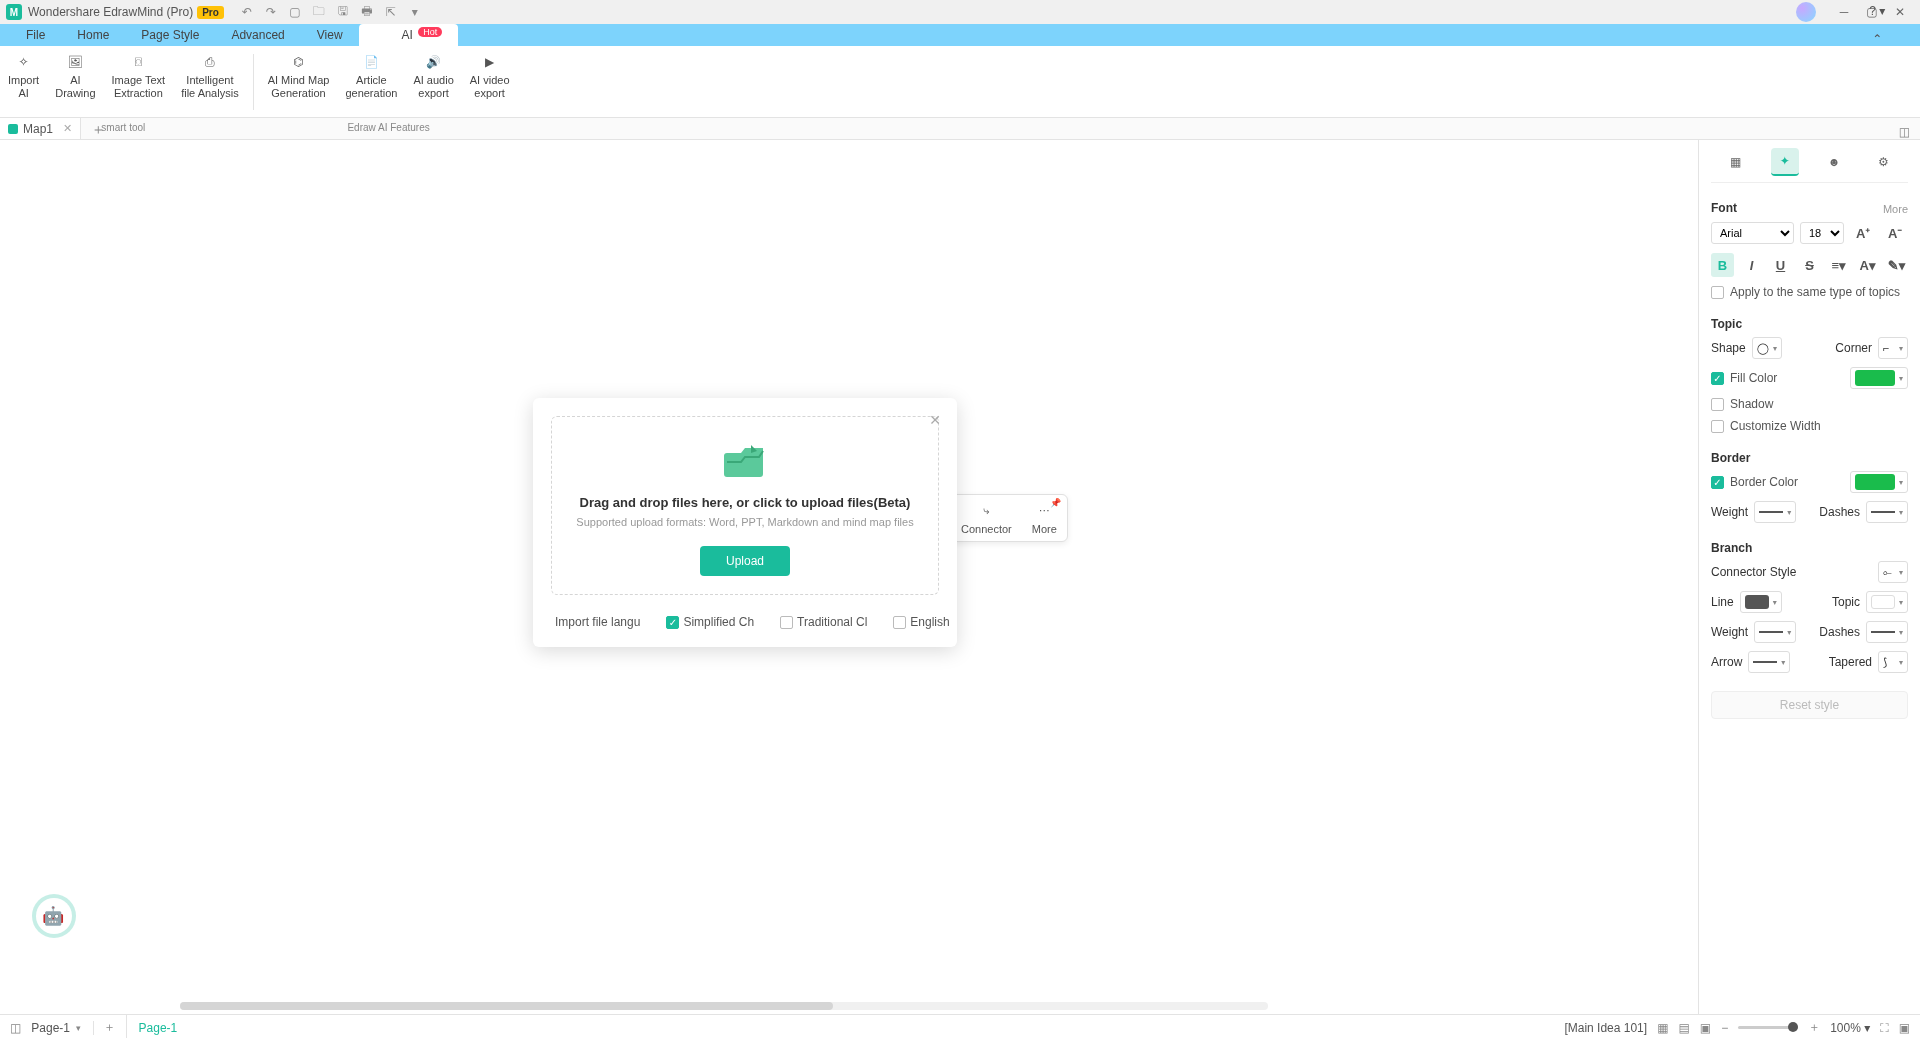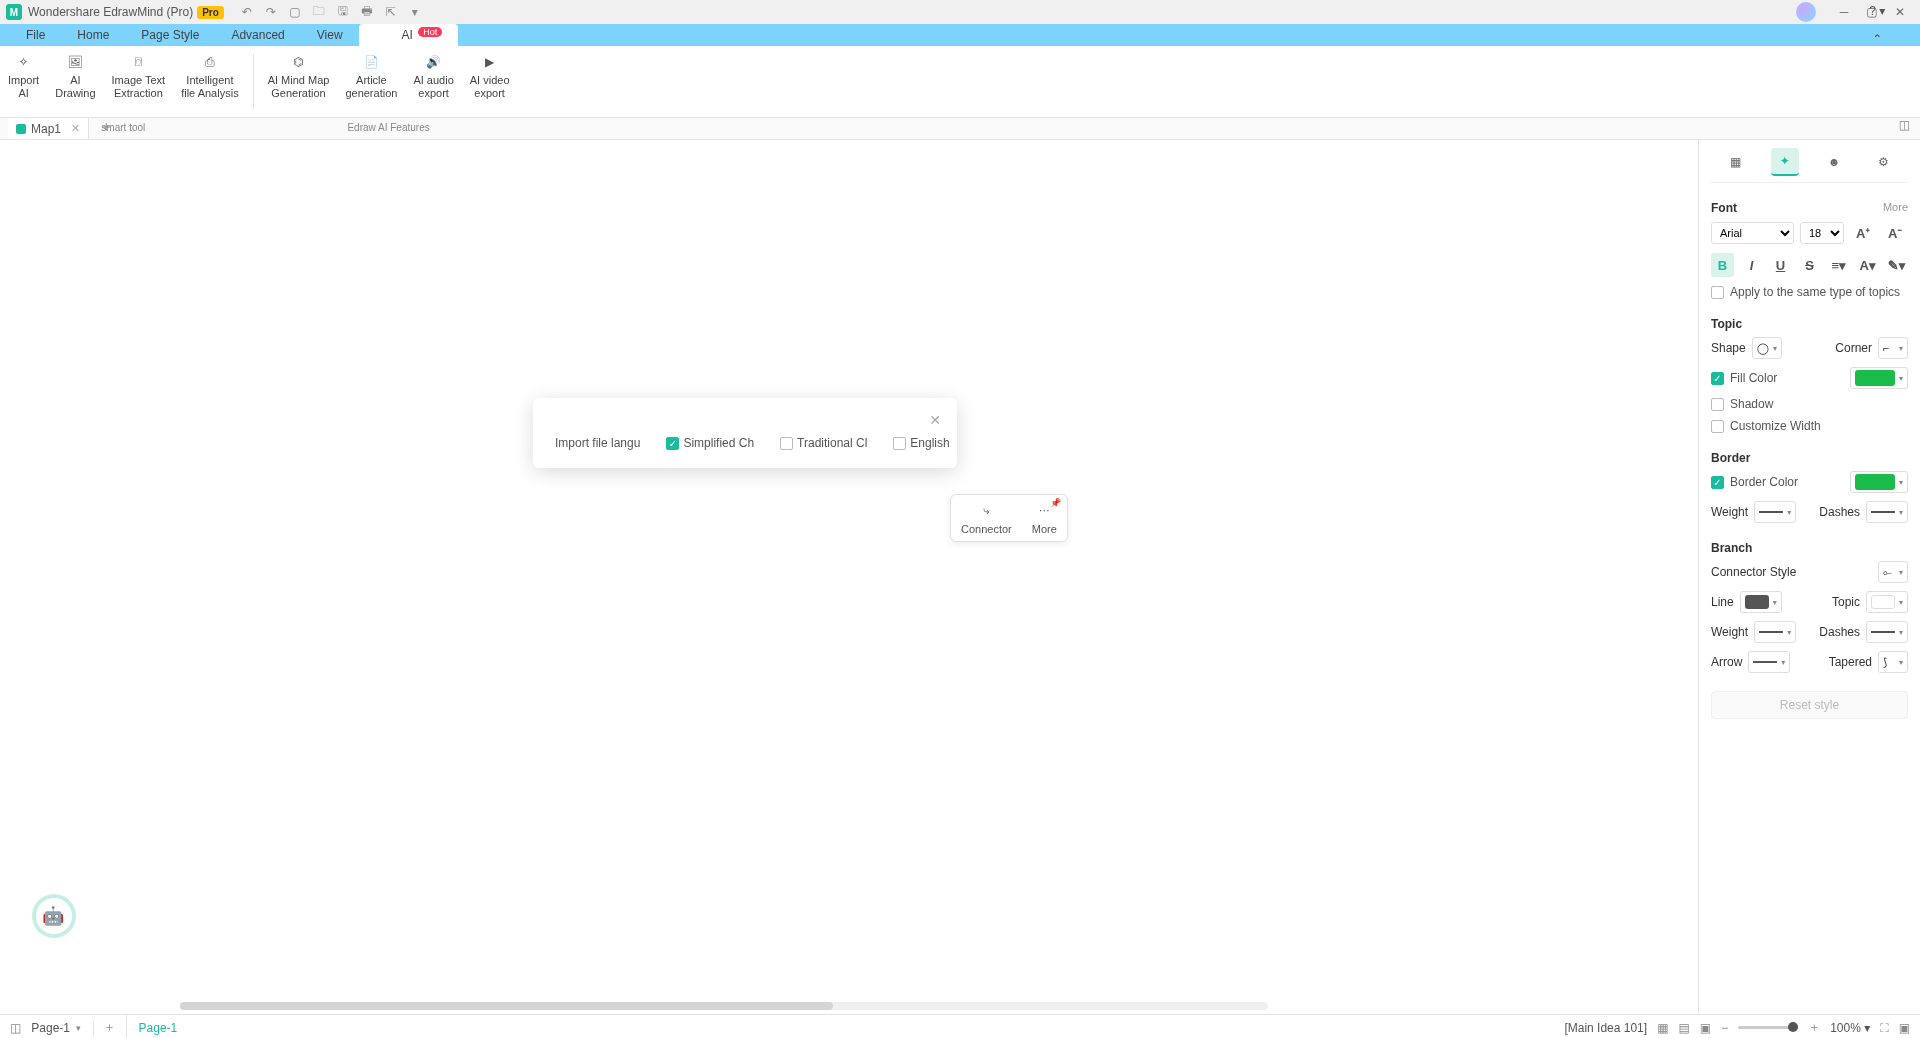--- a/index.html
+++ b/index.html
@@ -27,21 +27,21 @@
 .ribbon { height: 72px; background: #fff; border-bottom: 1px solid #e3e3e3; display: flex; align-items: flex-start; padding-top: 4px; }
 .ribbon .group { display: flex; flex-direction: column; align-items: center; }
 .ribbon .tools { display: flex; }
 .ribbon .tool { display: flex; flex-direction: column; align-items: center; padding: 2px 8px; text-align: center; }
 .ribbon .tool .ic { width: 20px; height: 20px; margin-bottom: 2px; color: #555; display:flex;align-items:center;justify-content:center;}
 .ribbon .tool .lbl { font-size: 11px; color: #444; line-height: 1.2; white-space: pre; }
 .ribbon .group-label { font-size: 10px; color: #888; margin-top: 20px; }
 .ribbon .sep { width: 1px; background: #e3e3e3; height: 56px; margin: 4px 6px; }
 
 
-.tabs { height: 22px; border-bottom: 1px solid #e3e3e3; display: flex; align-items: flex-start; padding-left: 8px; background:#fafafa; }
+.tabs { height: 22px; border-bottom: 1px solid #e3e3e3; display: flex; align-items: flex-end; padding-left: 0; background:#fafafa; }
 .tabs .tab { display: flex; align-items: center; padding: 2px 8px; font-size: 12px; color: #555; background:#fff; border-right:1px solid #e3e3e3; height:100%; }
 .tabs .tab .dot { width: 10px; height: 10px; background: #1abc9c; border-radius: 2px; margin-right: 5px; }
 .tabs .tab .close { margin-left: 10px; color: #aaa; font-size: 11px; }
 .tabs .add { padding: 0 10px; color: #888; font-size: 14px; }
 .tabs .panel-toggle { margin-left: auto; padding: 0 10px; color:#888; }
 
 
 .main { display: flex; height: 874px; position: relative; }
 .canvas-wrap { flex: 1; position: relative; background: #fff; overflow: hidden; }
 .canvas-scroll { position: absolute; bottom: 4px; left: 180px; right: 430px; height: 8px; background: #f0f0f0; border-radius: 4px; }
@@ -68,21 +68,21 @@
 .modal .chk .txt { white-space: nowrap; overflow: hidden; max-width: 76px; }
 
 
 .assistant { position: absolute; left: 36px; bottom: 80px; width: 36px; height: 36px; border-radius: 50%; background: #fff; box-shadow: 0 0 0 4px rgba(26,188,156,0.25); display: flex; align-items: center; justify-content: center; font-size: 18px; }
 
 
 .rpanel { width: 222px; border-left: 1px solid #e3e3e3; background: #fff; display: flex; flex-direction: column; padding: 8px 12px; overflow-y: auto; }
 .rpanel .icon-tabs { display: flex; justify-content: space-around; border-bottom: 1px solid #eee; padding-bottom: 6px; margin-bottom: 8px; }
 .rpanel .icon-tabs .it { width: 28px; height: 28px; display: flex; align-items: center; justify-content: center; color: #666; border-radius: 4px; }
 .rpanel .icon-tabs .it.active { background: #d9f2ec; color: #1abc9c; border-bottom: 2px solid #1abc9c; }
-.rpanel .sec-head { display: flex; justify-content: space-between; align-items: flex-start; font-weight: bold; font-size: 12px; margin: 10px 0 6px; }
+.rpanel .sec-head { display: flex; justify-content: space-between; align-items: flex-end; font-weight: bold; font-size: 12px; margin: 10px 0 6px; }
 .rpanel .sec-head .more { font-weight: normal; color: #999; font-size: 11px; }
 .rpanel .row { display: flex; align-items: center; gap: 6px; margin-bottom: 8px; font-size: 12px; }
 .rpanel select, .rpanel .sel { border: 1px solid #ddd; border-radius: 3px; padding: 2px 4px; font-size: 11px; background: #fff; height: 22px; }
 .rpanel .sel { display: flex; align-items: center; gap: 4px; min-width: 30px; justify-content: space-between; }
 .rpanel .sel .caret { font-size: 8px; color: #888; }
 .rpanel .iconbtn { width: 26px; height: 24px; border: 1px solid transparent; display: flex; align-items: center; justify-content: center; border-radius: 3px; font-size: 13px; font-weight: bold; color: #555; }
 .rpanel .iconbtn.on { background: #d9f2ec; color: #1abc9c; }
 .rpanel .chkrow { display: flex; align-items: center; gap: 6px; font-size: 12px; color: #555; margin-bottom: 8px; }
 .rpanel .chkrow .box { width: 13px; height: 13px; border: 1px solid #bbb; border-radius: 2px; display: flex; align-items: center; justify-content: center; font-size: 10px; color: #fff; }
 .rpanel .chkrow .box.checked { background: #1abc9c; border-color: #1abc9c; }
@@ -220,20 +220,32 @@
       </div>
       <div class="ft-item">
         <span class="pin">📌</span>
         <div class="ic">⋯</div>
         <span>More</span>
       </div>
     </div>
 
     <div class="modal">
       <span class="close-x">✕</span>
+      <div class="dropzone">
+        <div class="folder-icon">
+          <svg viewBox="0 0 48 40">
+              <path d="M6 12h14l4-5h18v26a3 3 0 01-3 3H6a3 3 0 01-3-3V15a3 3 0 013-3z" fill="#5bc99b"></path>
+              <path d="M42 10l-4 6H24l-4 5H6" fill="none" stroke="#3aa878" stroke-width="2"></path>
+              <path d="M30 4l6 6-6 2z" fill="#3aa878"></path>
+            </svg>
+        </div>
+        <div class="dz-title">Drag and drop files here, or click to upload files(Beta)</div>
+        <div class="dz-sub">Supported upload formats: Word, PPT, Markdown and mind map files</div>
+        <button class="upload-btn">Upload</button>
+      </div>
       <div class="lang-row">
         <span class="lang-label">Import file langu</span>
         <label class="chk">
             <span class="box checked">✓</span>
             <span class="txt">Simplified Ch</span>
           </label>
         <label class="chk">
             <span class="box"></span>
             <span class="txt">Traditional Cl</span>
           </label>

